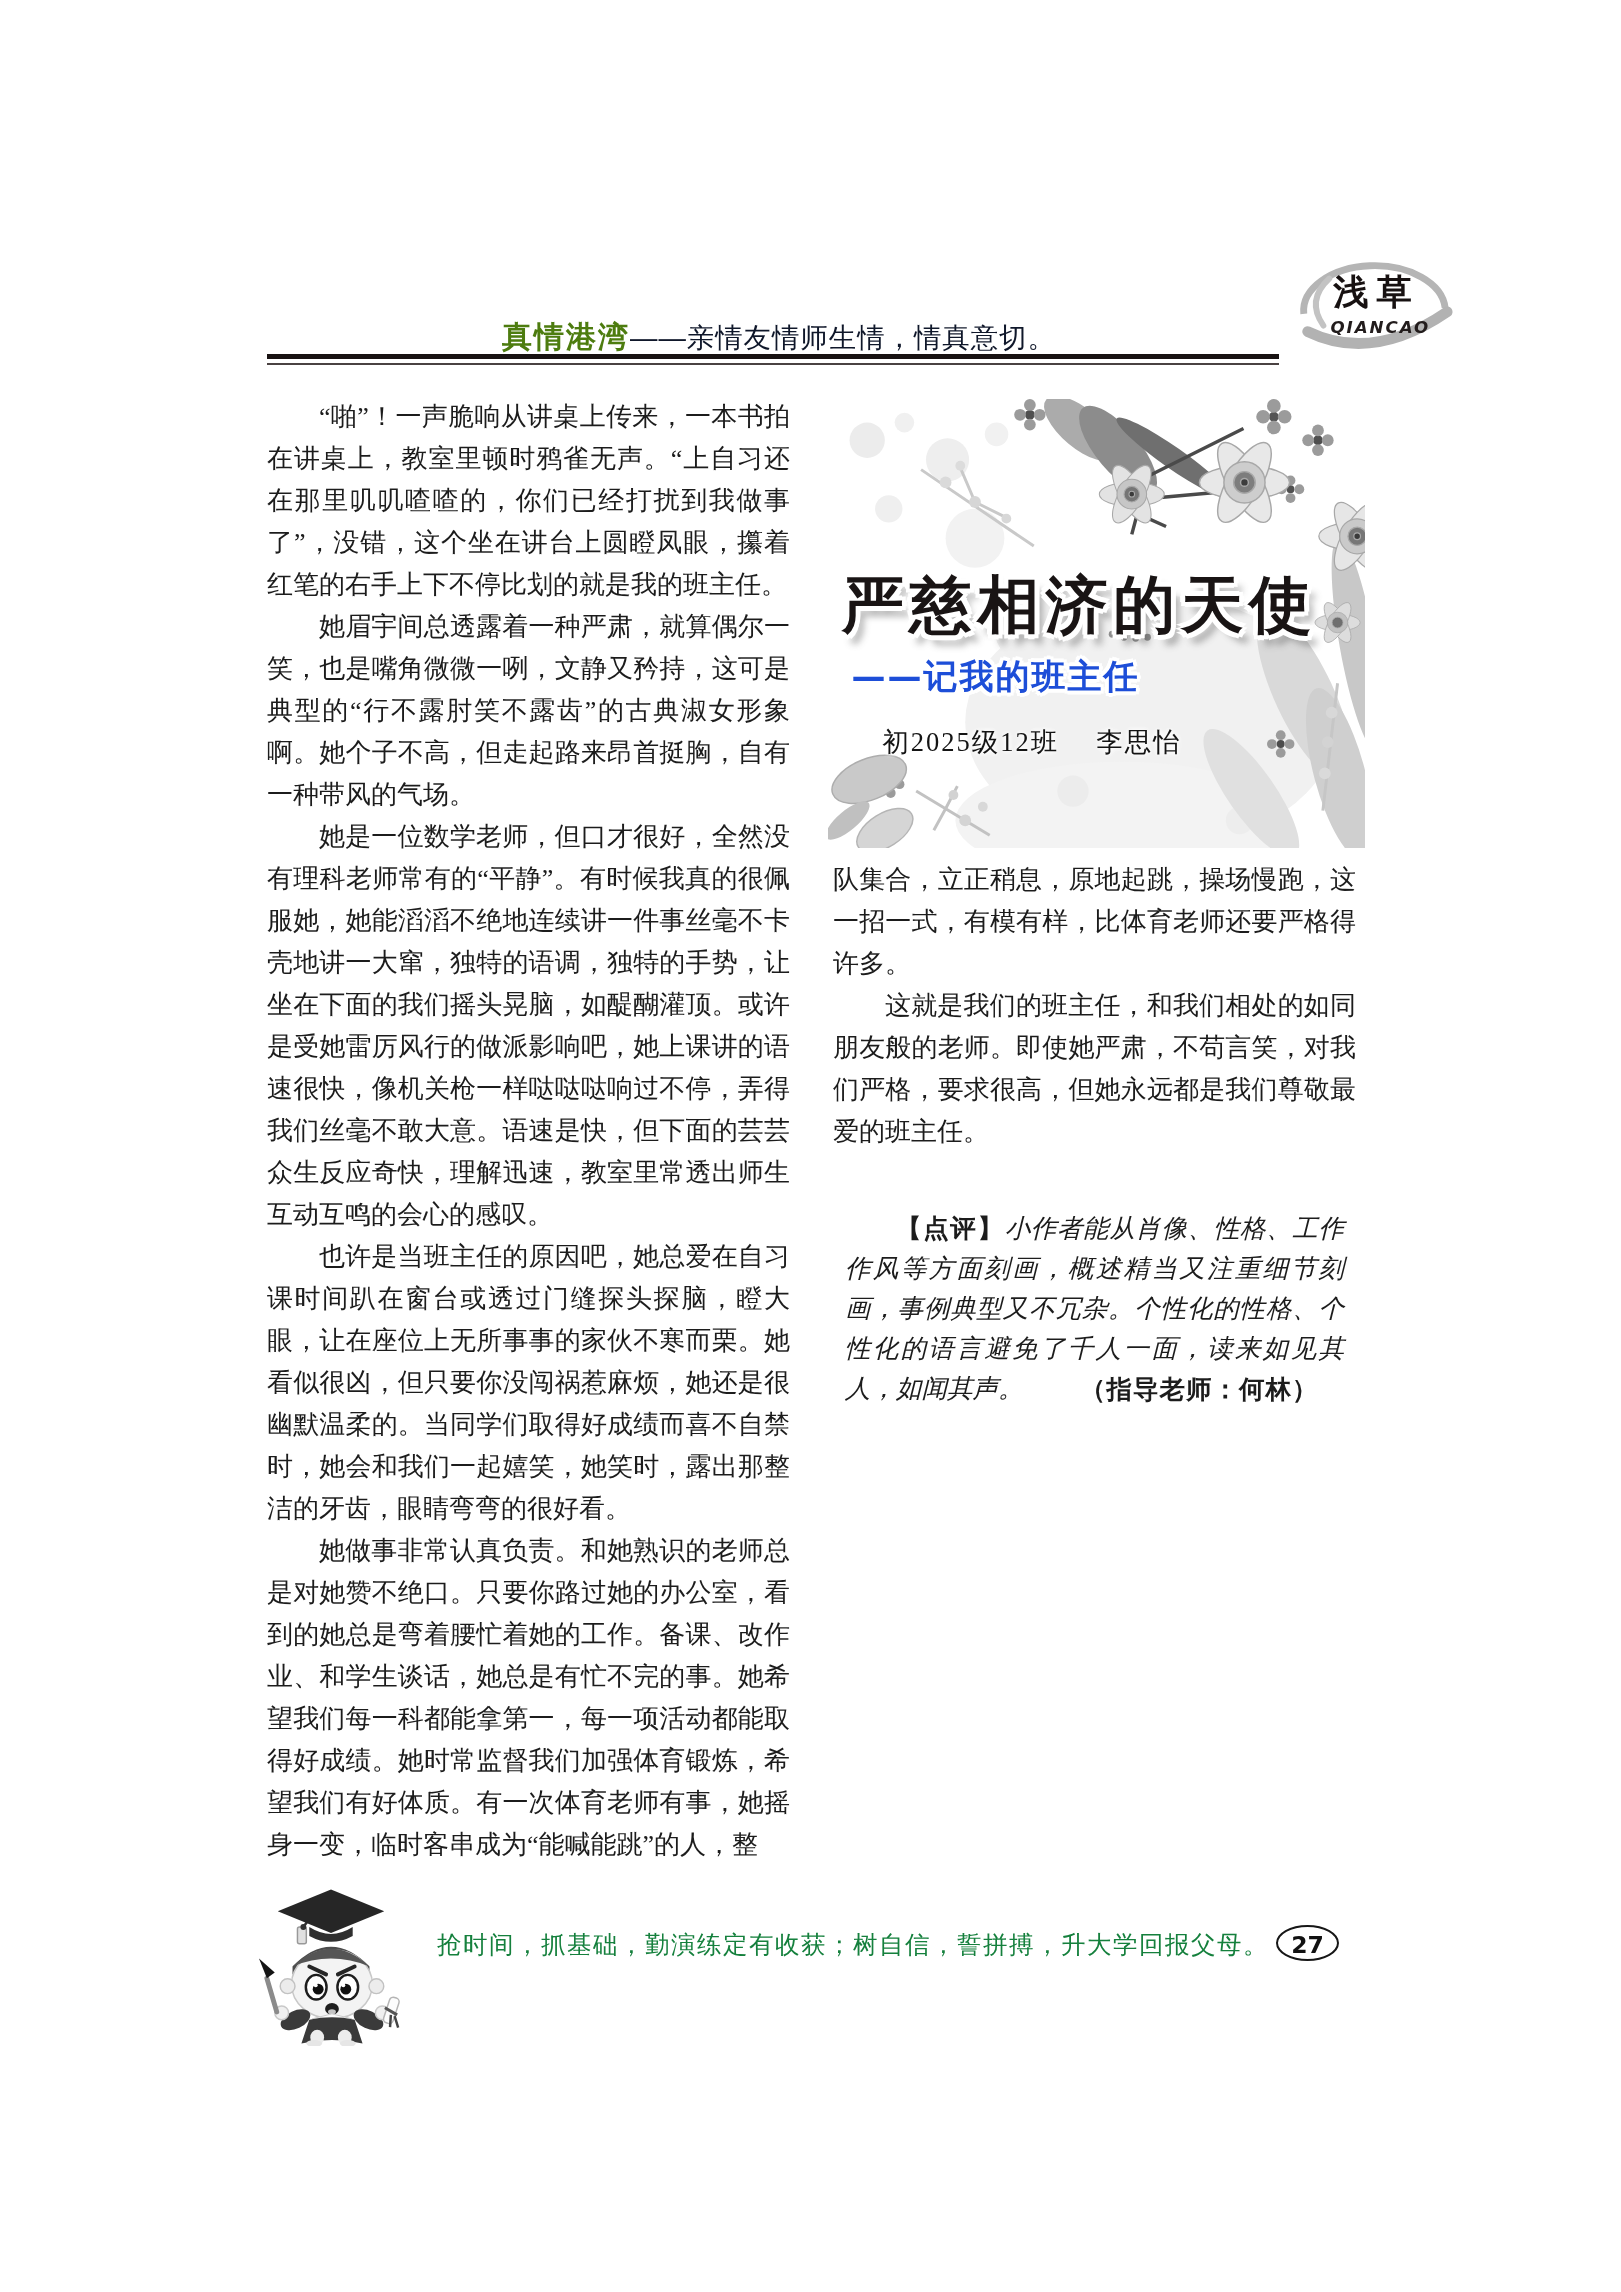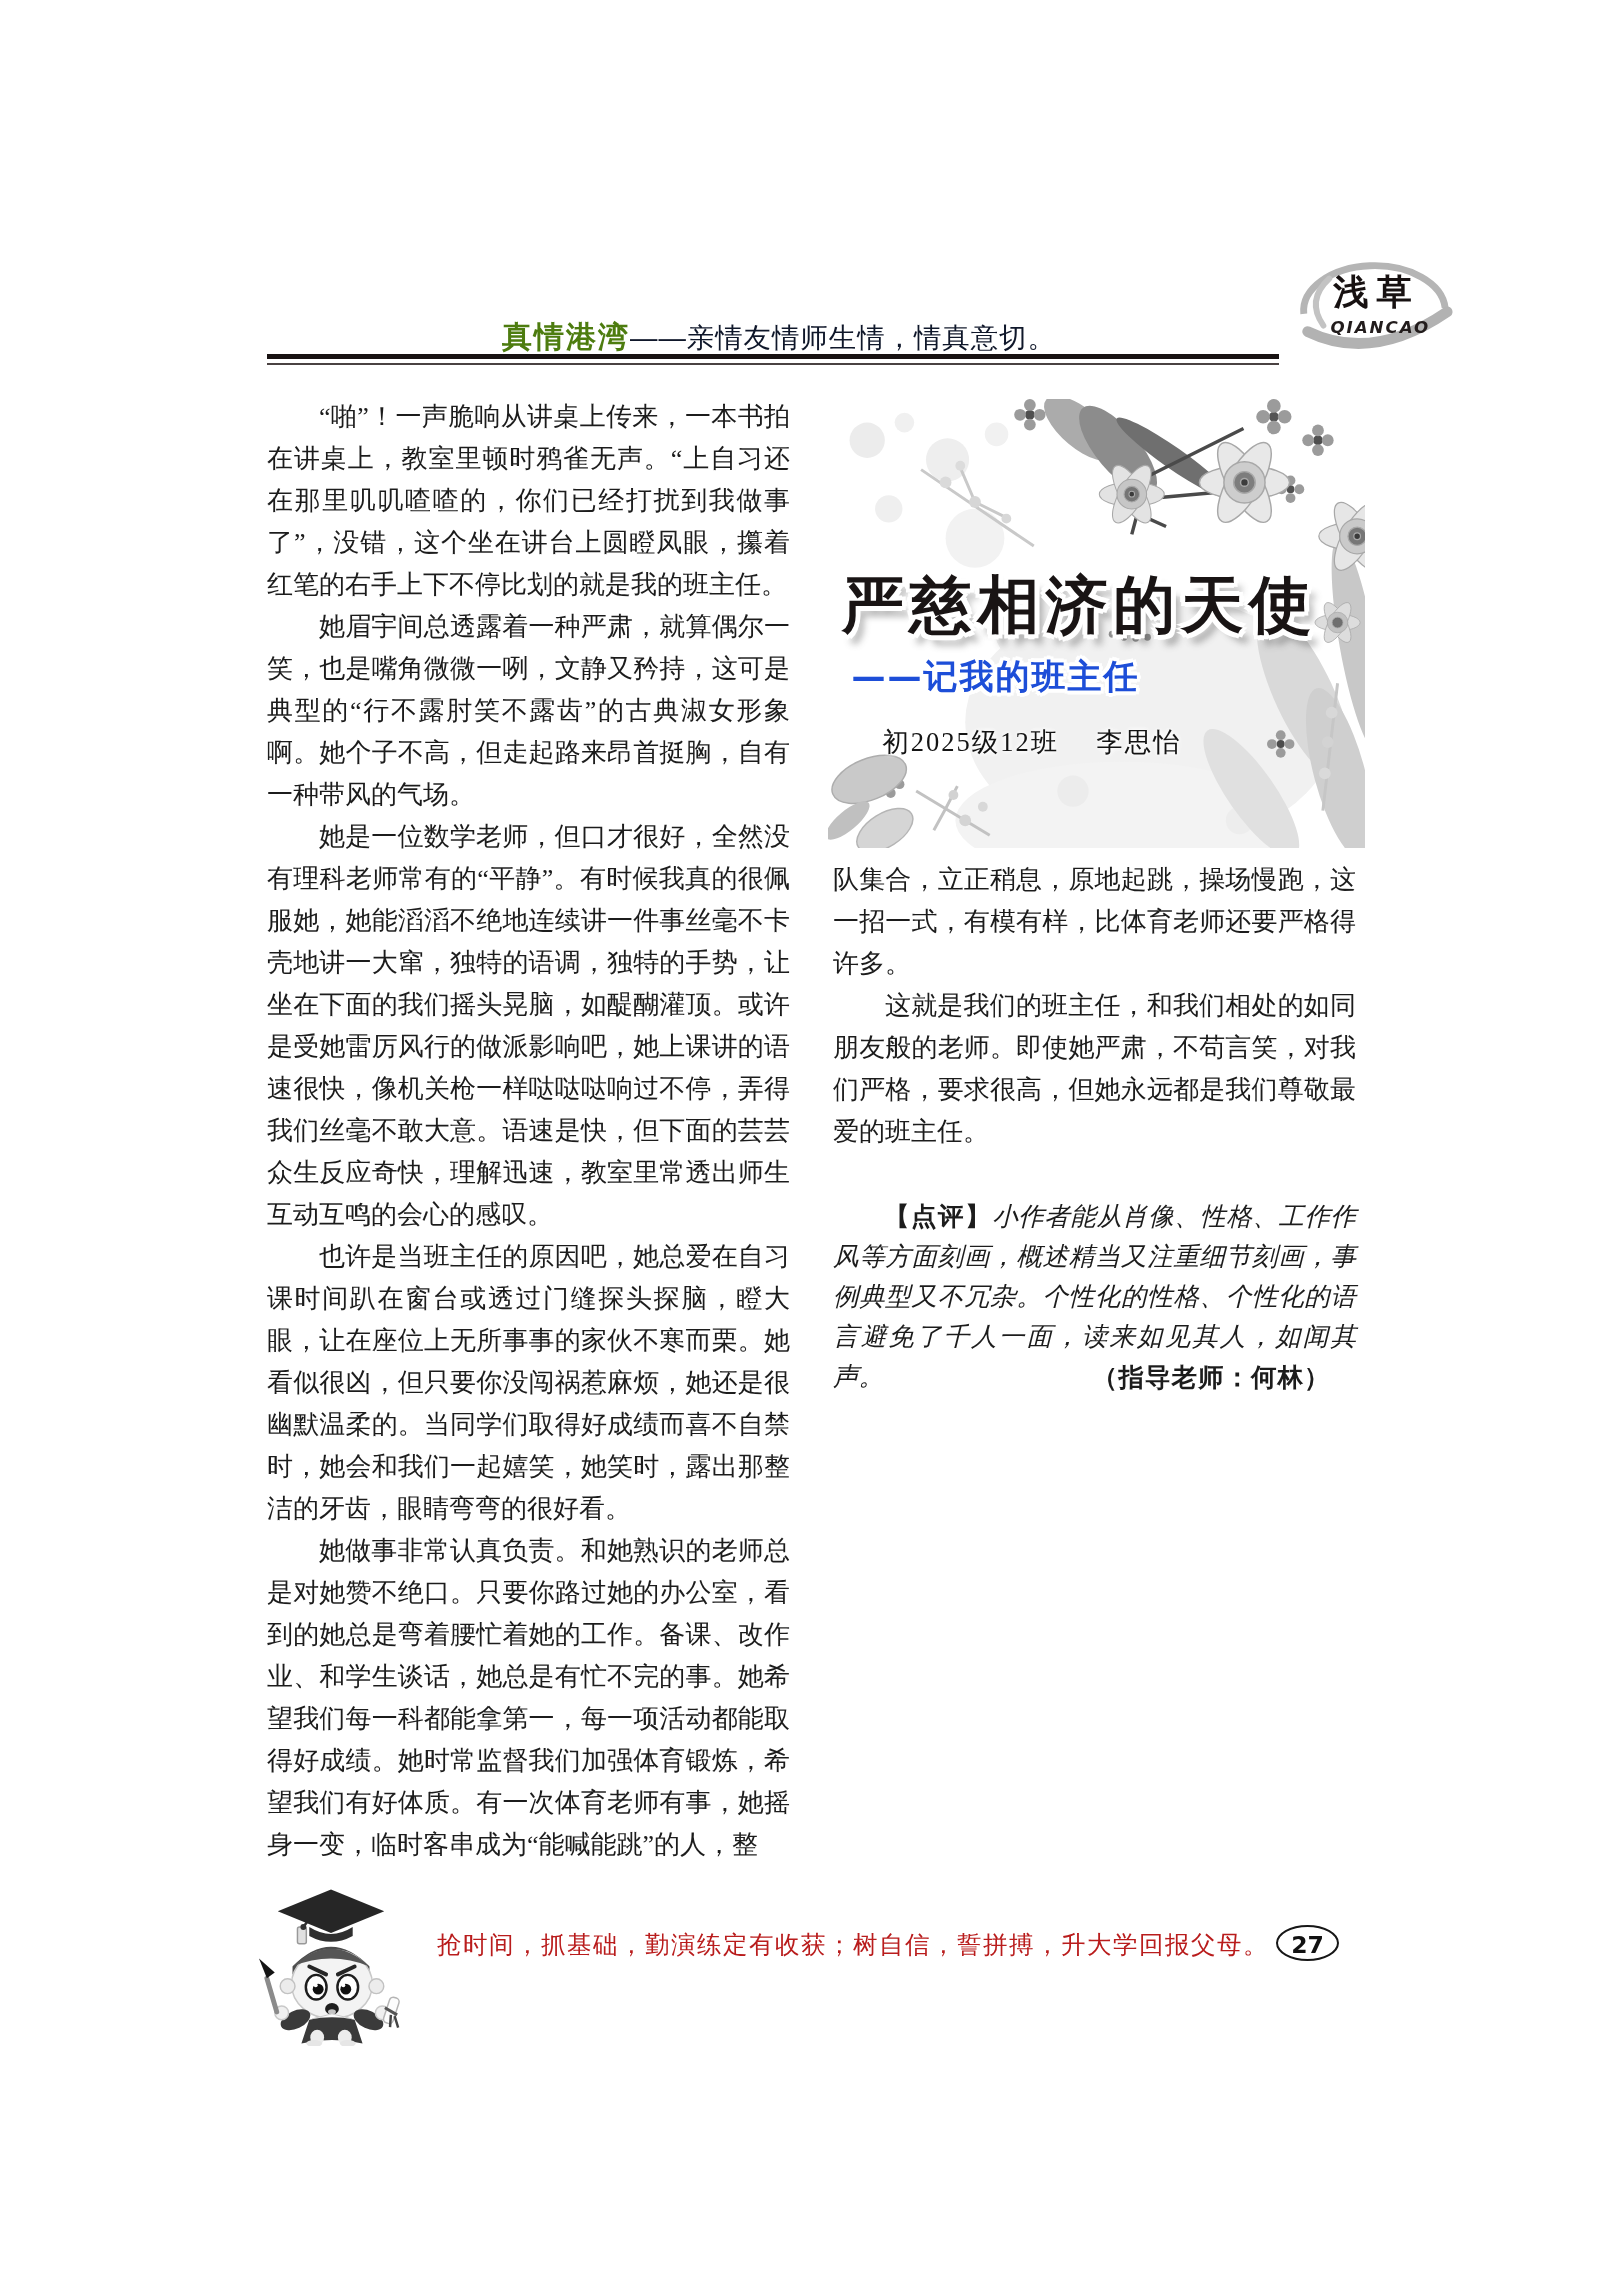--- a/index.html
+++ b/index.html
@@ -40,28 +40,28 @@
   }
   
   .col{position:absolute;width:523px;}
   .col p{margin:0;font-size:26px;line-height:42px;text-align:justify;text-indent:2em;}
   .col p.no-indent{text-indent:0;}
   .col-left{left:267px;top:396px;}
   .col-right{left:833px;top:859px;}
   
   .review{position:absolute;left:833px;top:1196px;width:523px;
     font-size:25.5px;line-height:40px;text-align:justify;}
-  .review p{margin:0;text-indent:2em;font-style:italic;}
+  .review p{margin:12px;text-indent:2em;font-style:italic;}
   .review .label{font-style:normal;font-weight:bold;font-family:"DejaVu Sans","Liberation Sans",sans-serif;letter-spacing:1px;}
   .review .credit{float:right;margin-right:25.5px;font-style:normal;font-weight:bold;
     font-family:"DejaVu Sans","Liberation Sans",sans-serif;font-size:25.5px;letter-spacing:1px;}
   
   .mascot{position:absolute;left:258px;top:1887px;width:145px;height:159px;}
   .slogan{position:absolute;left:437px;top:1928px;white-space:nowrap;
-    font-family:"DejaVu Sans","Liberation Sans",sans-serif;font-size:24.5px;letter-spacing:1.5px;color:#b91c1c;}
+    font-family:"DejaVu Sans","Liberation Sans",sans-serif;font-size:24.5px;letter-spacing:1.5px;color:#15803d;}
   .pageno{position:absolute;left:1276px;top:1925px;width:63px;height:36px;box-sizing:border-box;
     border:2.9px solid #171717;border-radius:50%;display:flex;align-items:flex-end;justify-content:center;
     font-family:"DejaVu Sans","Liberation Sans",sans-serif;font-size:23.5px;font-weight:bold;color:#111;}
 </style>
 </head>
 <body>
 
 <div class="page-header">
   <span class="col-title">真情港湾</span><span class="col-tagline">——亲情友情师生情，情真意切。</span>
 </div>

